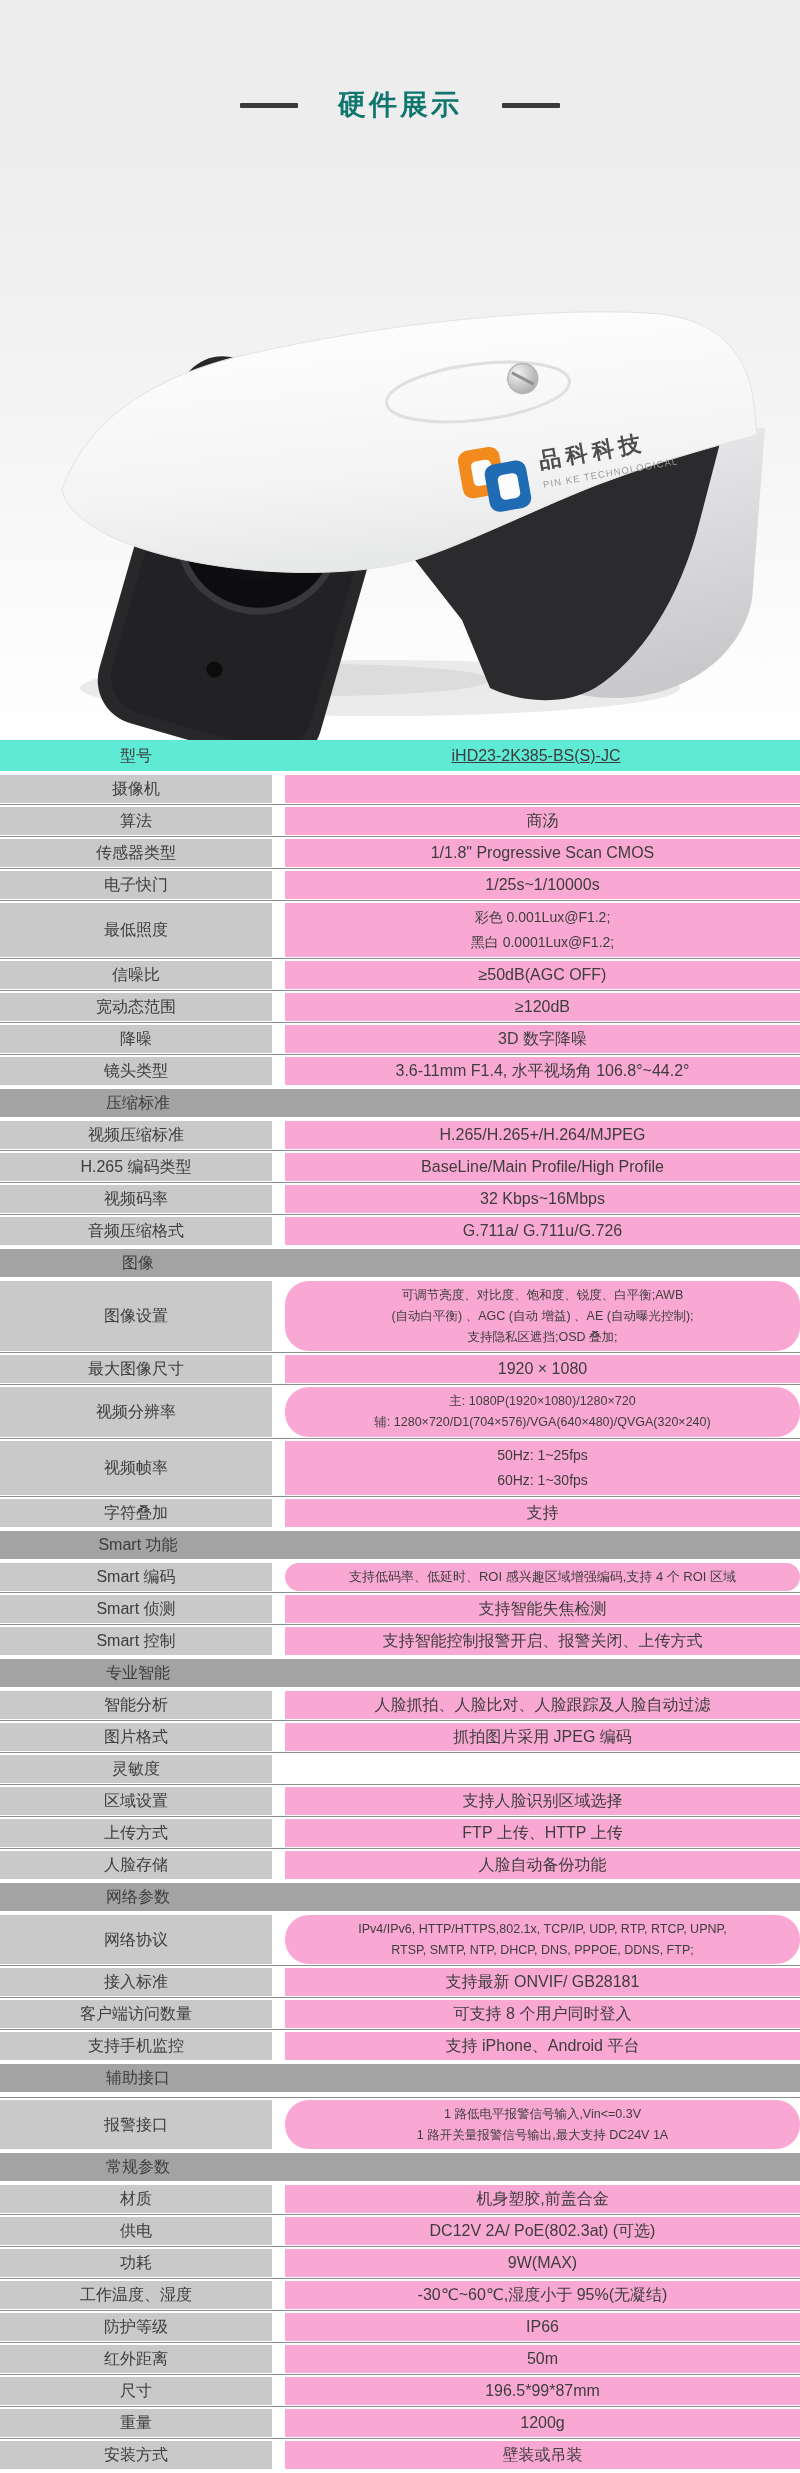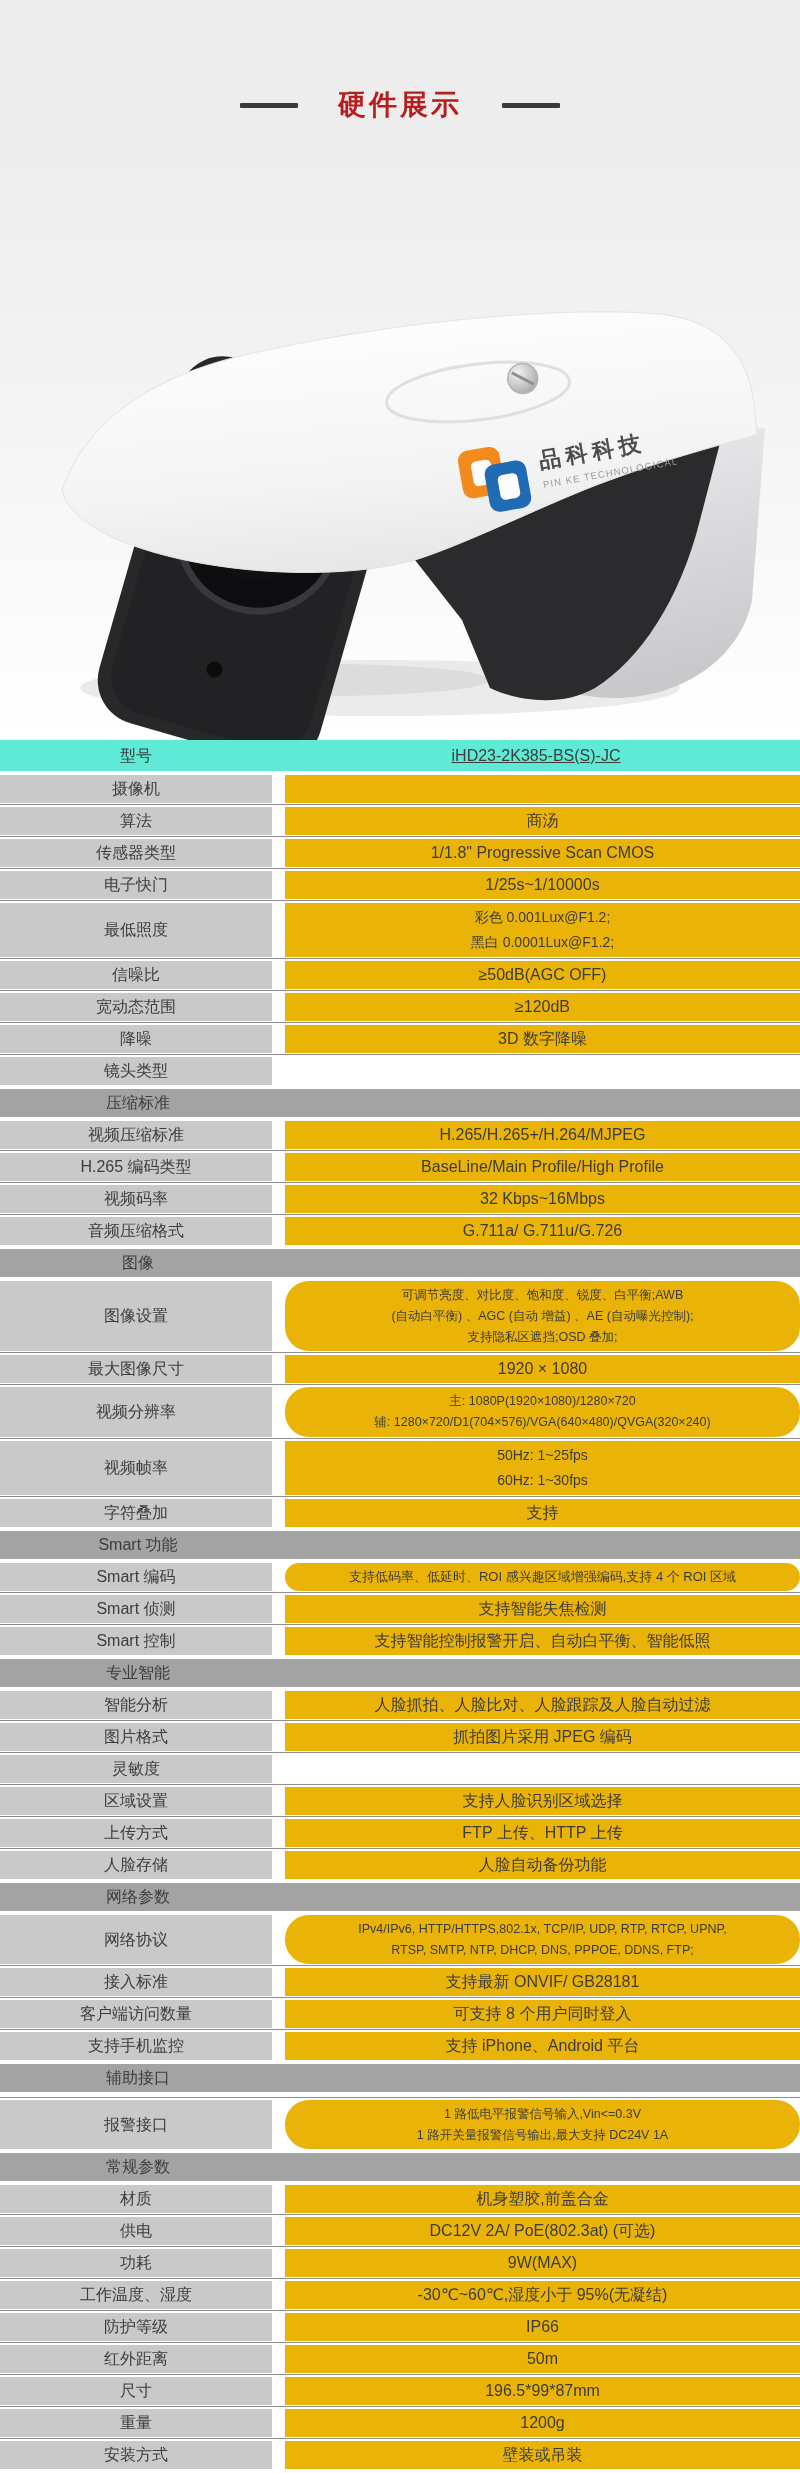--- a/index.html
+++ b/index.html
@@ -3,33 +3,33 @@
 <meta charset="utf-8">
 <style>
   html,body{margin:0;padding:0;background:#ffffff;}
   body{font-family:"Liberation Sans","DejaVu Sans",sans-serif;}
   .page{width:800px;height:2473px;margin:0 auto;overflow:hidden;background:#ffffff;}
 
   
   .hero-header{height:140px;background:#ededee;display:flex;align-items:flex-end;justify-content:center;}
   .title-wrap{display:flex;align-items:center;gap:40px;margin-bottom:16px;}
   .title-dash{width:58px;height:5px;background:#3a3a3a;border-radius:1px;}
-  .page-title{font-size:28px;font-weight:700;color:#b91c1c;letter-spacing:3px;}
+  .page-title{font-size:28px;font-weight:700;color:#0f766e;letter-spacing:3px;}
 
   
   .hero{height:600px;background:linear-gradient(#ededee 0%,#f3f4f3 45%,#fcfcfc 85%,#ffffff 100%);}
   .hero svg{display:block;}
 
   
   .spec-table{background:#ffffff;}
   .row{display:flex;min-height:28px;}
   .row .cell{display:flex;flex-direction:column;align-items:center;justify-content:center;
              color:#3d3d3d;font-size:16px;line-height:1.25;text-align:center;}
   .row .label{width:272px;background:#c9c9c9;flex:none;padding:2px 4px;box-sizing:border-box;}
-  .row .value{flex:1;background:#eab308;margin-left:13px;padding:2px 10px;box-sizing:border-box;}
+  .row .value{flex:1;background:#f9a8d4;margin-left:13px;padding:2px 10px;box-sizing:border-box;}
   .row.section{background:#a3a3a3;}
   .row.section .label,.row.section .value{background:transparent;padding-left:8px;}
   .row.section .value{margin-left:0;}
   .row.model{background:#5eead4;min-height:31px;}
   .row.model .label,.row.model .value{background:transparent;}
   .row.model .value{margin-left:0;text-decoration:underline;}
   .row .value .line{display:block;}
   .row.mid .value .line{font-size:14px;line-height:1.8;}
   .row.small .value{font-size:13px;border-radius:24px;}
   .row.small .value .line{font-size:12.5px;line-height:1.65;}
@@ -156,20 +156,21 @@
         <div class="cell value">≥120dB</div>
       </div>
       <div class="sep"></div>
       <div class="row row">
         <div class="cell label">降噪</div>
         <div class="cell value">3D 数字降噪</div>
       </div>
       <div class="sep"></div>
       <div class="row row">
         <div class="cell label">镜头类型</div>
+        <div class="cell value">3.6-11mm F1.4, 水平视场角 106.8°~44.2°</div>
       </div>
       <div class="sep plain"></div>
       <div class="row section">
         <div class="cell label">压缩标准</div>
         <div class="cell value"></div>
       </div>
       <div class="sep plain"></div>
       <div class="row row">
         <div class="cell label">视频压缩标准</div>
         <div class="cell value">H.265/H.265+/H.264/MJPEG</div>
@@ -240,21 +241,21 @@
         <div class="cell value">支持低码率、低延时、ROI 感兴趣区域增强编码,支持 4 个 ROI 区域</div>
       </div>
       <div class="sep"></div>
       <div class="row row">
         <div class="cell label">Smart 侦测</div>
         <div class="cell value">支持智能失焦检测</div>
       </div>
       <div class="sep"></div>
       <div class="row row">
         <div class="cell label">Smart 控制</div>
-        <div class="cell value">支持智能控制报警开启、自动白平衡、智能低照</div>
+        <div class="cell value">支持智能控制报警开启、报警关闭、上传方式</div>
       </div>
       <div class="sep plain"></div>
       <div class="row section">
         <div class="cell label">专业智能</div>
         <div class="cell value"></div>
       </div>
       <div class="sep plain"></div>
       <div class="row row">
         <div class="cell label">智能分析</div>
         <div class="cell value">人脸抓拍、人脸比对、人脸跟踪及人脸自动过滤</div>

